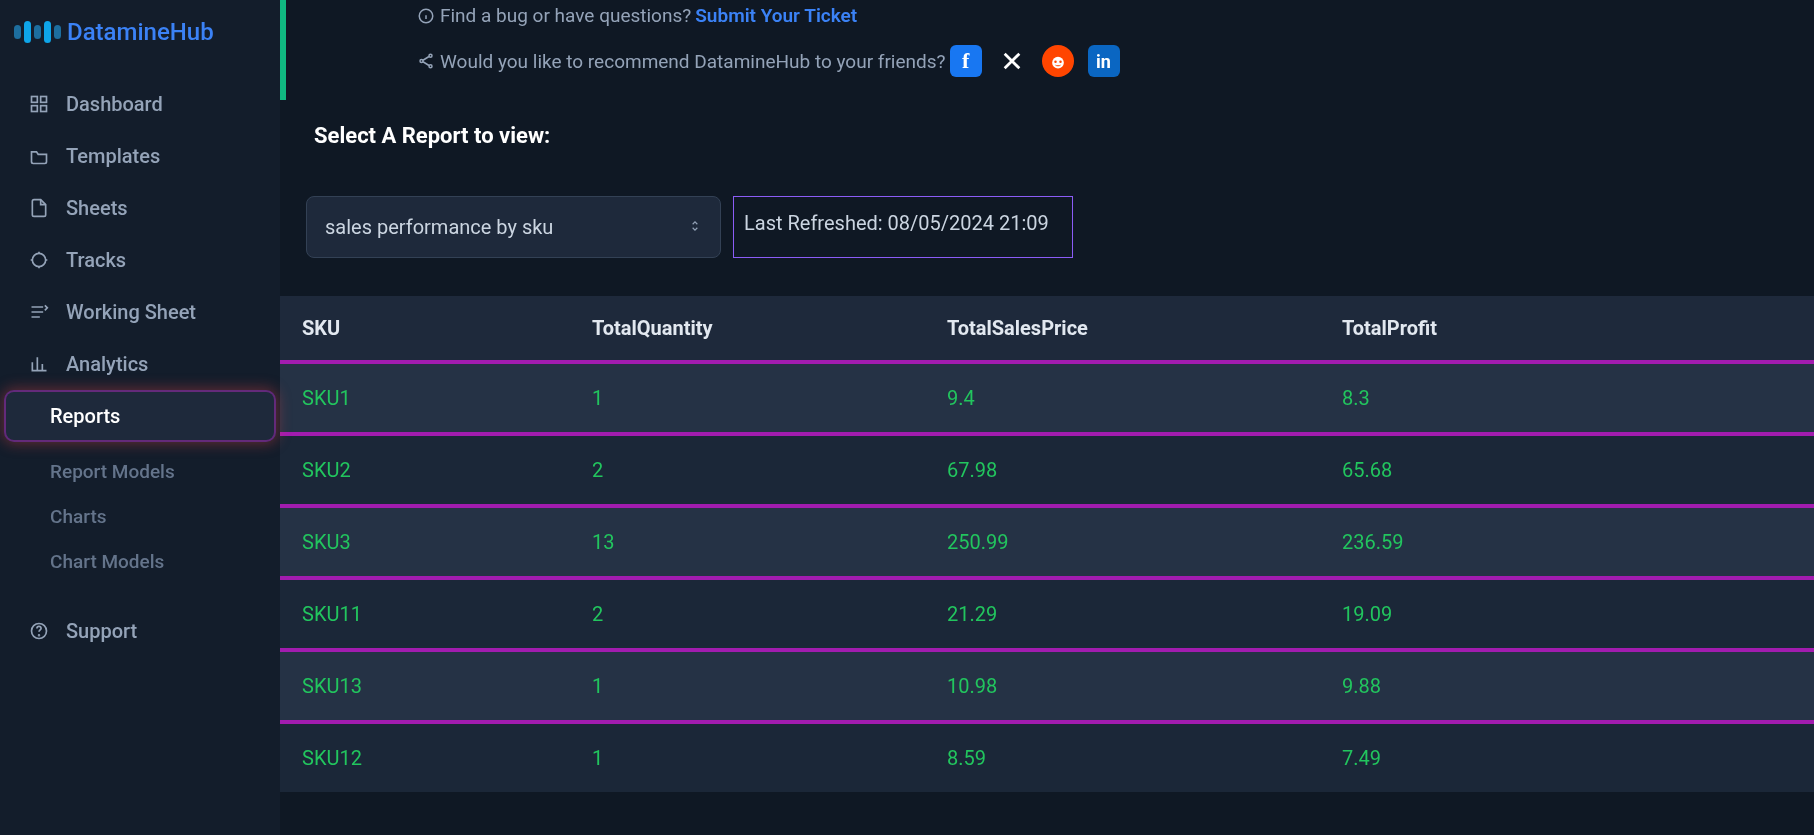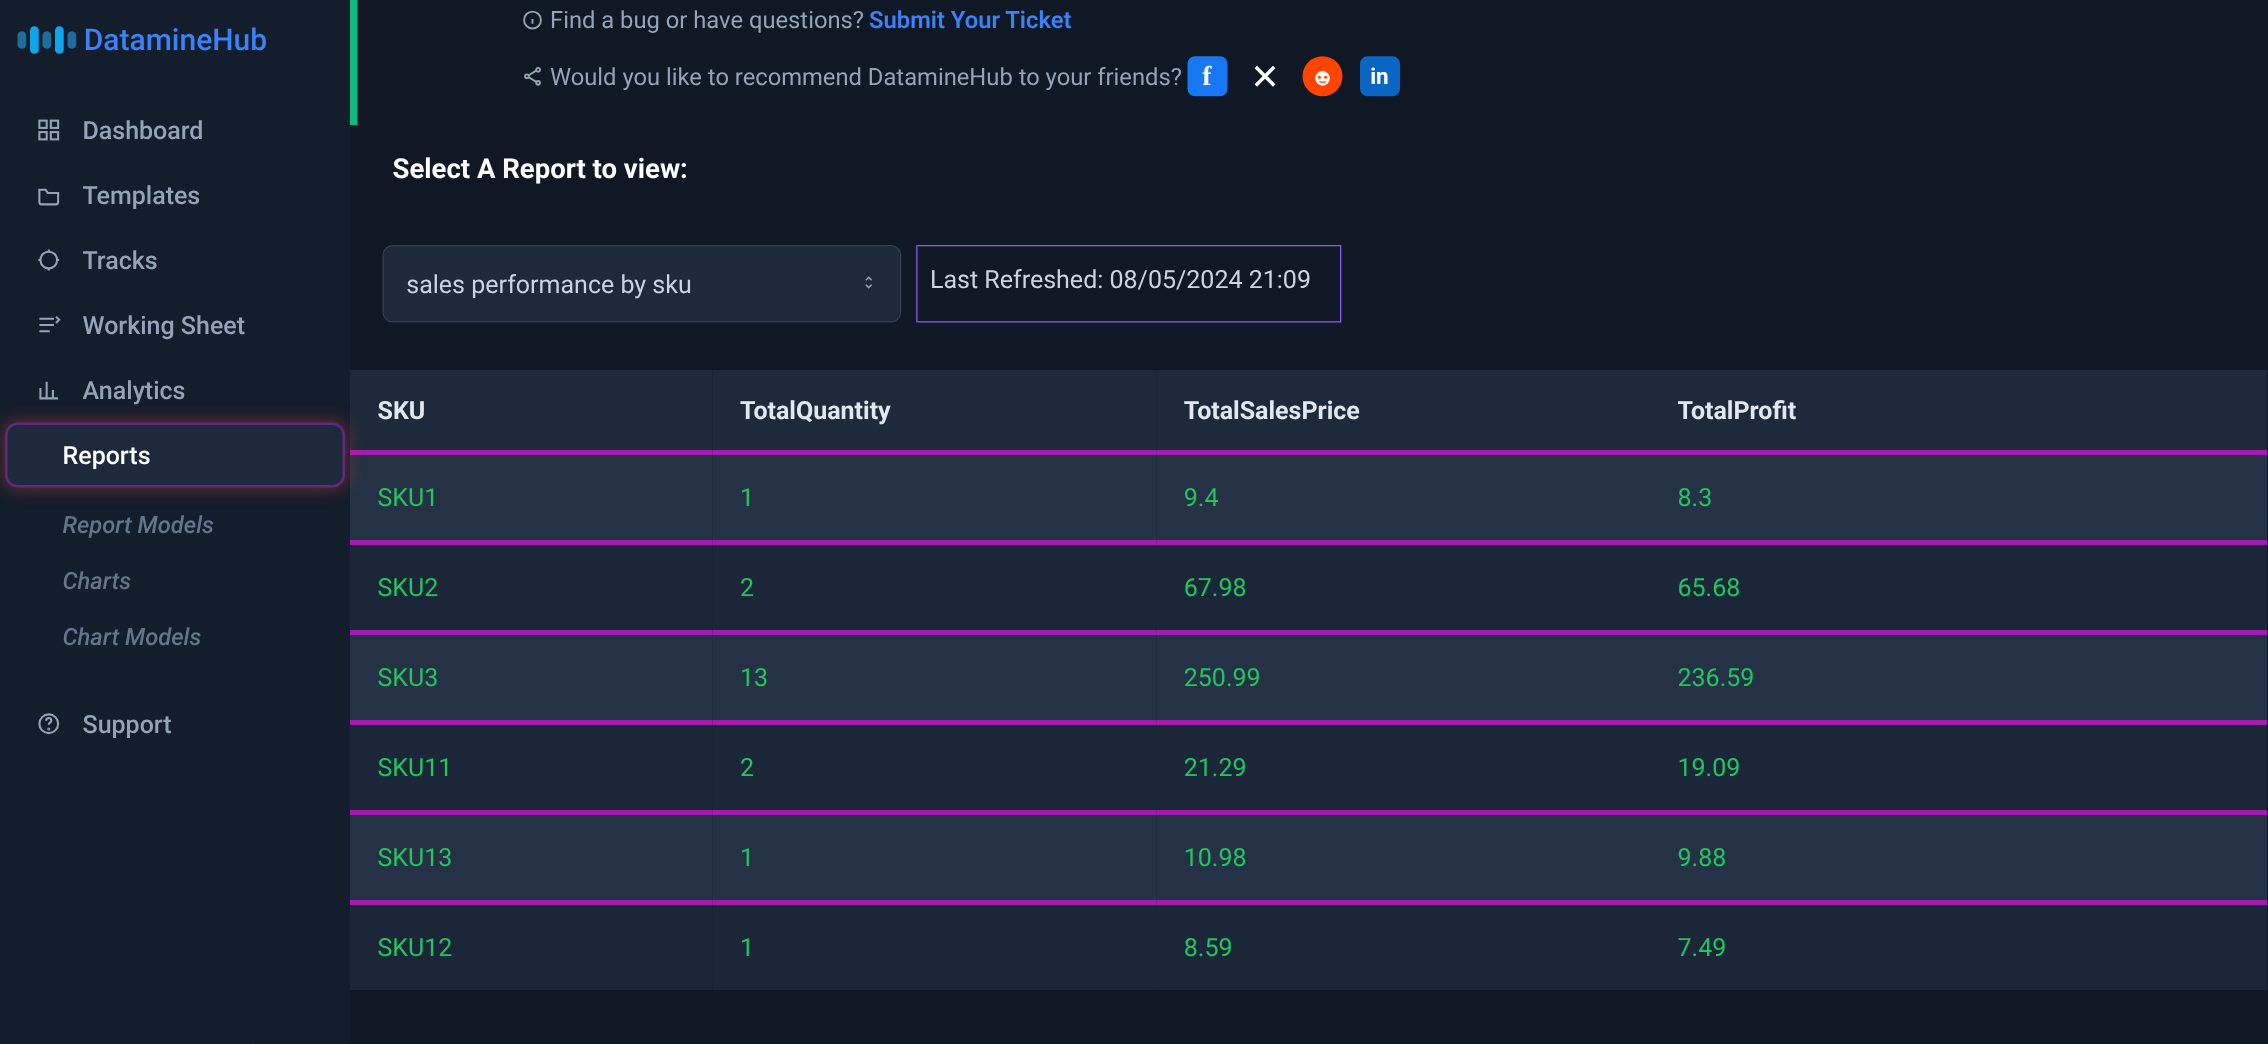--- a/index.html
+++ b/index.html
@@ -66,21 +66,20 @@
     color: #fff;
     position: relative;
     box-shadow: 0 0 0 2px rgba(147,51,234,0.4), 0 0 14px 4px rgba(239,68,68,0.35);
   }
   .nav-item.active-no-icon { padding-left: 44px; }
 
   .nav-sub {
     display:flex; flex-direction:column; gap:2px;
     padding-left: 22px;
     margin-top: 6px;
-    font-style: italic;
   }
   .nav-sub .nav-item { padding: 10px 22px; font-size: 19px; color:#64748b; }
 
   .support-item { margin-top: 20px; }
 
   
   .main {
     flex: 1;
     display: flex;
     flex-direction: column;
@@ -208,20 +207,29 @@
 
     <div class="nav-item">
       <span class="icon">
         <svg viewBox="0 0 24 24">
             <path d="M3 7h6l2 3h10v9a2 2 0 0 1-2 2H5a2 2 0 0 1-2-2V7z"></path>
           </svg>
       </span>
       <span>Templates</span>
     </div>
 
+    <div class="nav-item">
+      <span class="icon">
+        <svg viewBox="0 0 24 24">
+            <path d="M14 2H6a2 2 0 0 0-2 2v16a2 2 0 0 0 2 2h12a2 2 0 0 0 2-2V8z"></path>
+            <path d="M14 2v6h6"></path>
+          </svg>
+      </span>
+      <span>Sheets</span>
+    </div>
 
     <div class="nav-item">
       <span class="icon">
         <svg viewBox="0 0 24 24">
             <circle cx="12" cy="12" r="8"></circle>
             <path d="M12 4v-2M12 22v-2M4 12H2M22 12h-2"></path>
           </svg>
       </span>
       <span>Tracks</span>
     </div>

